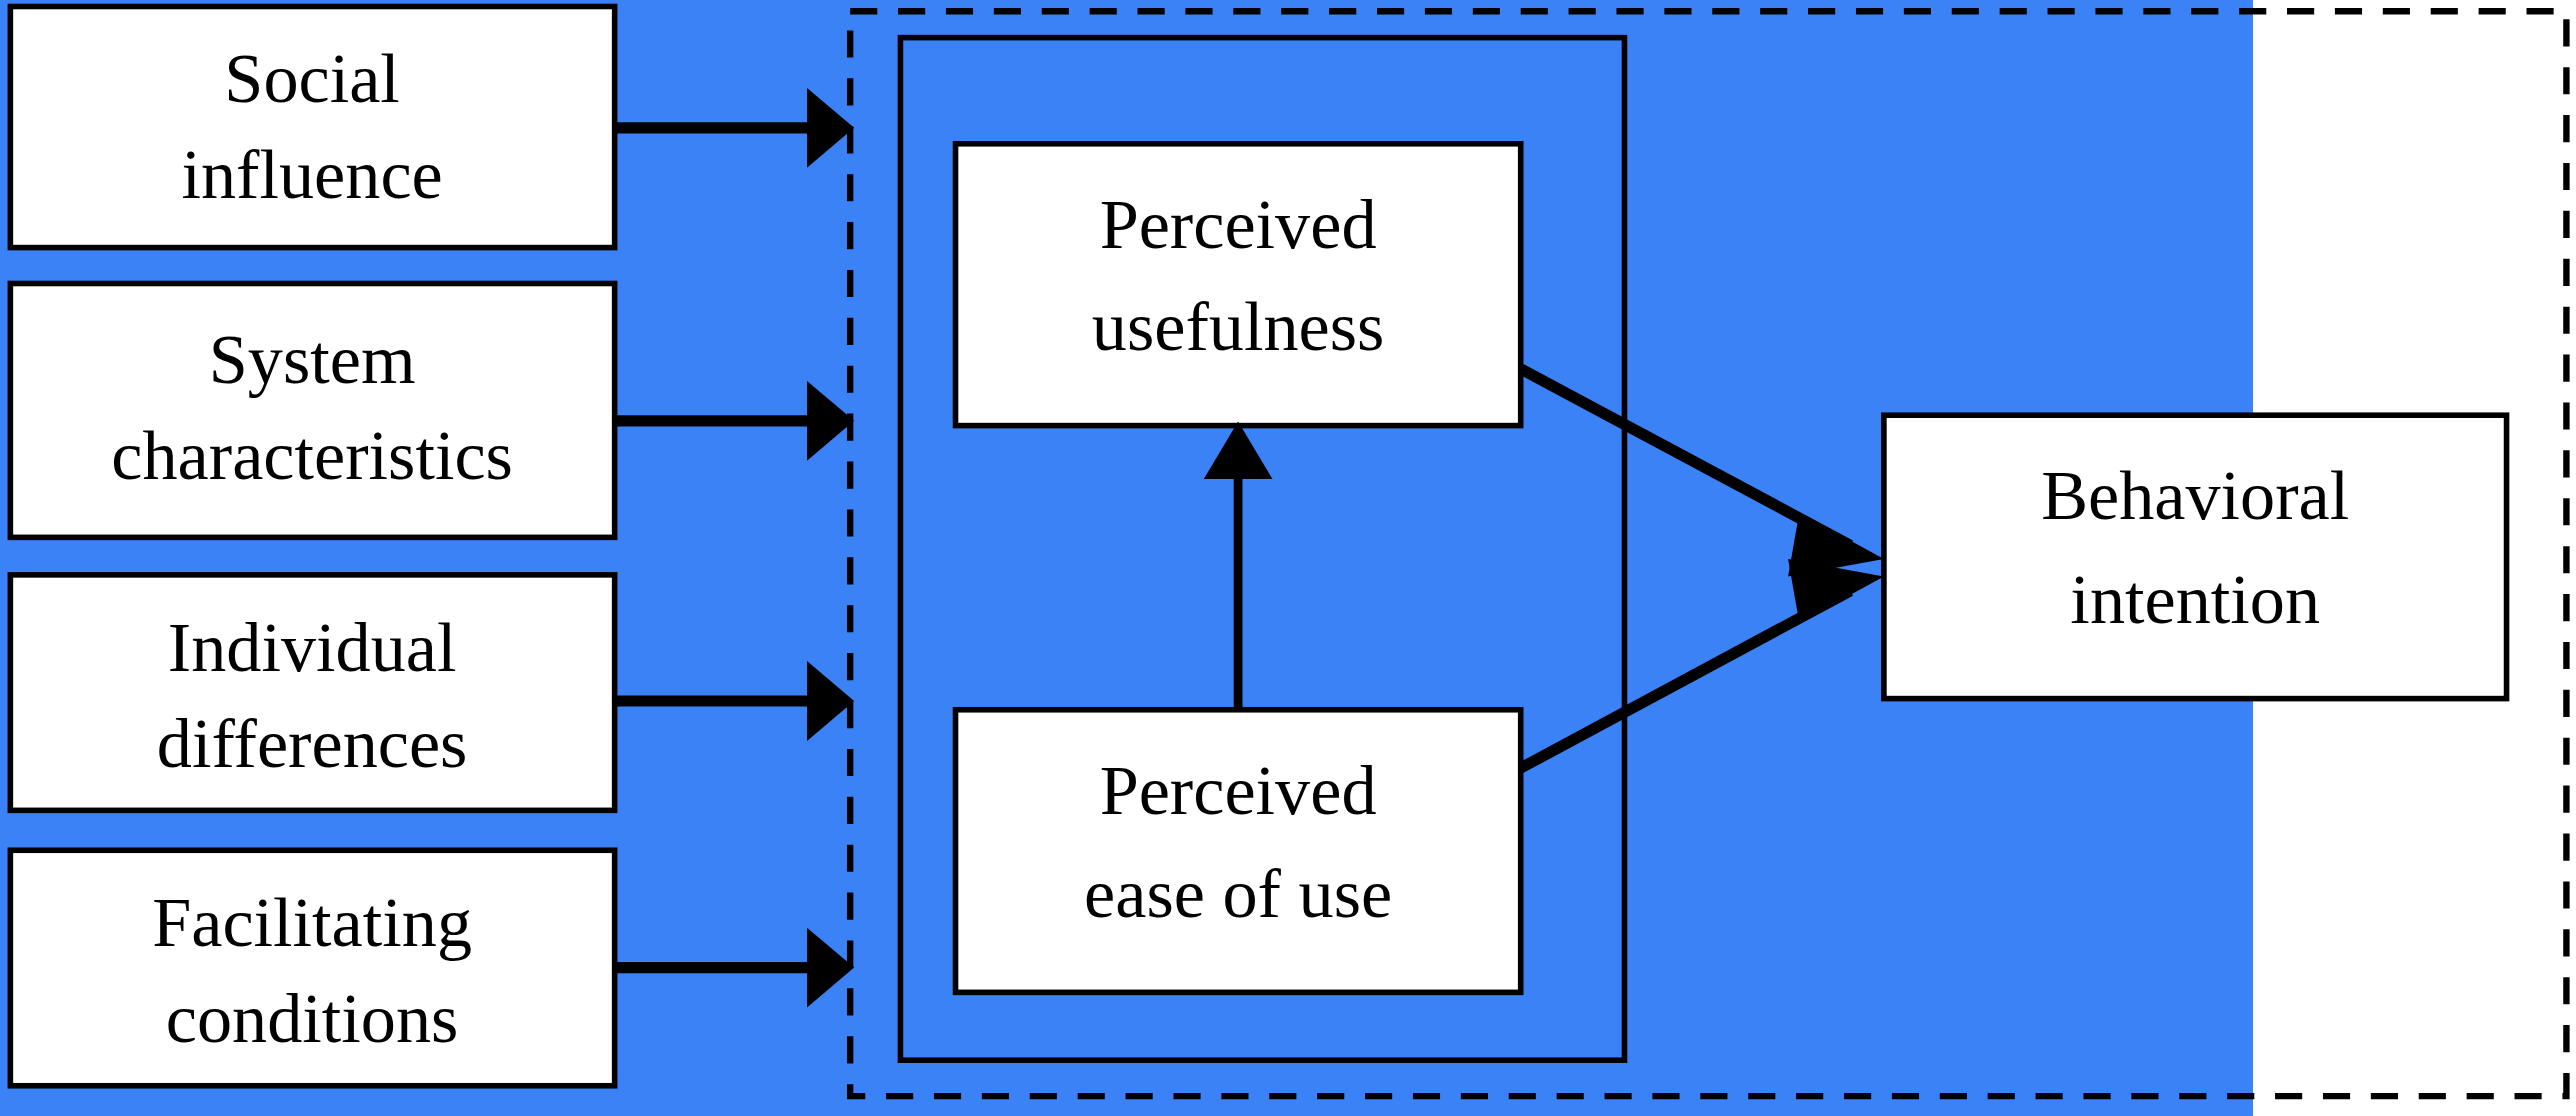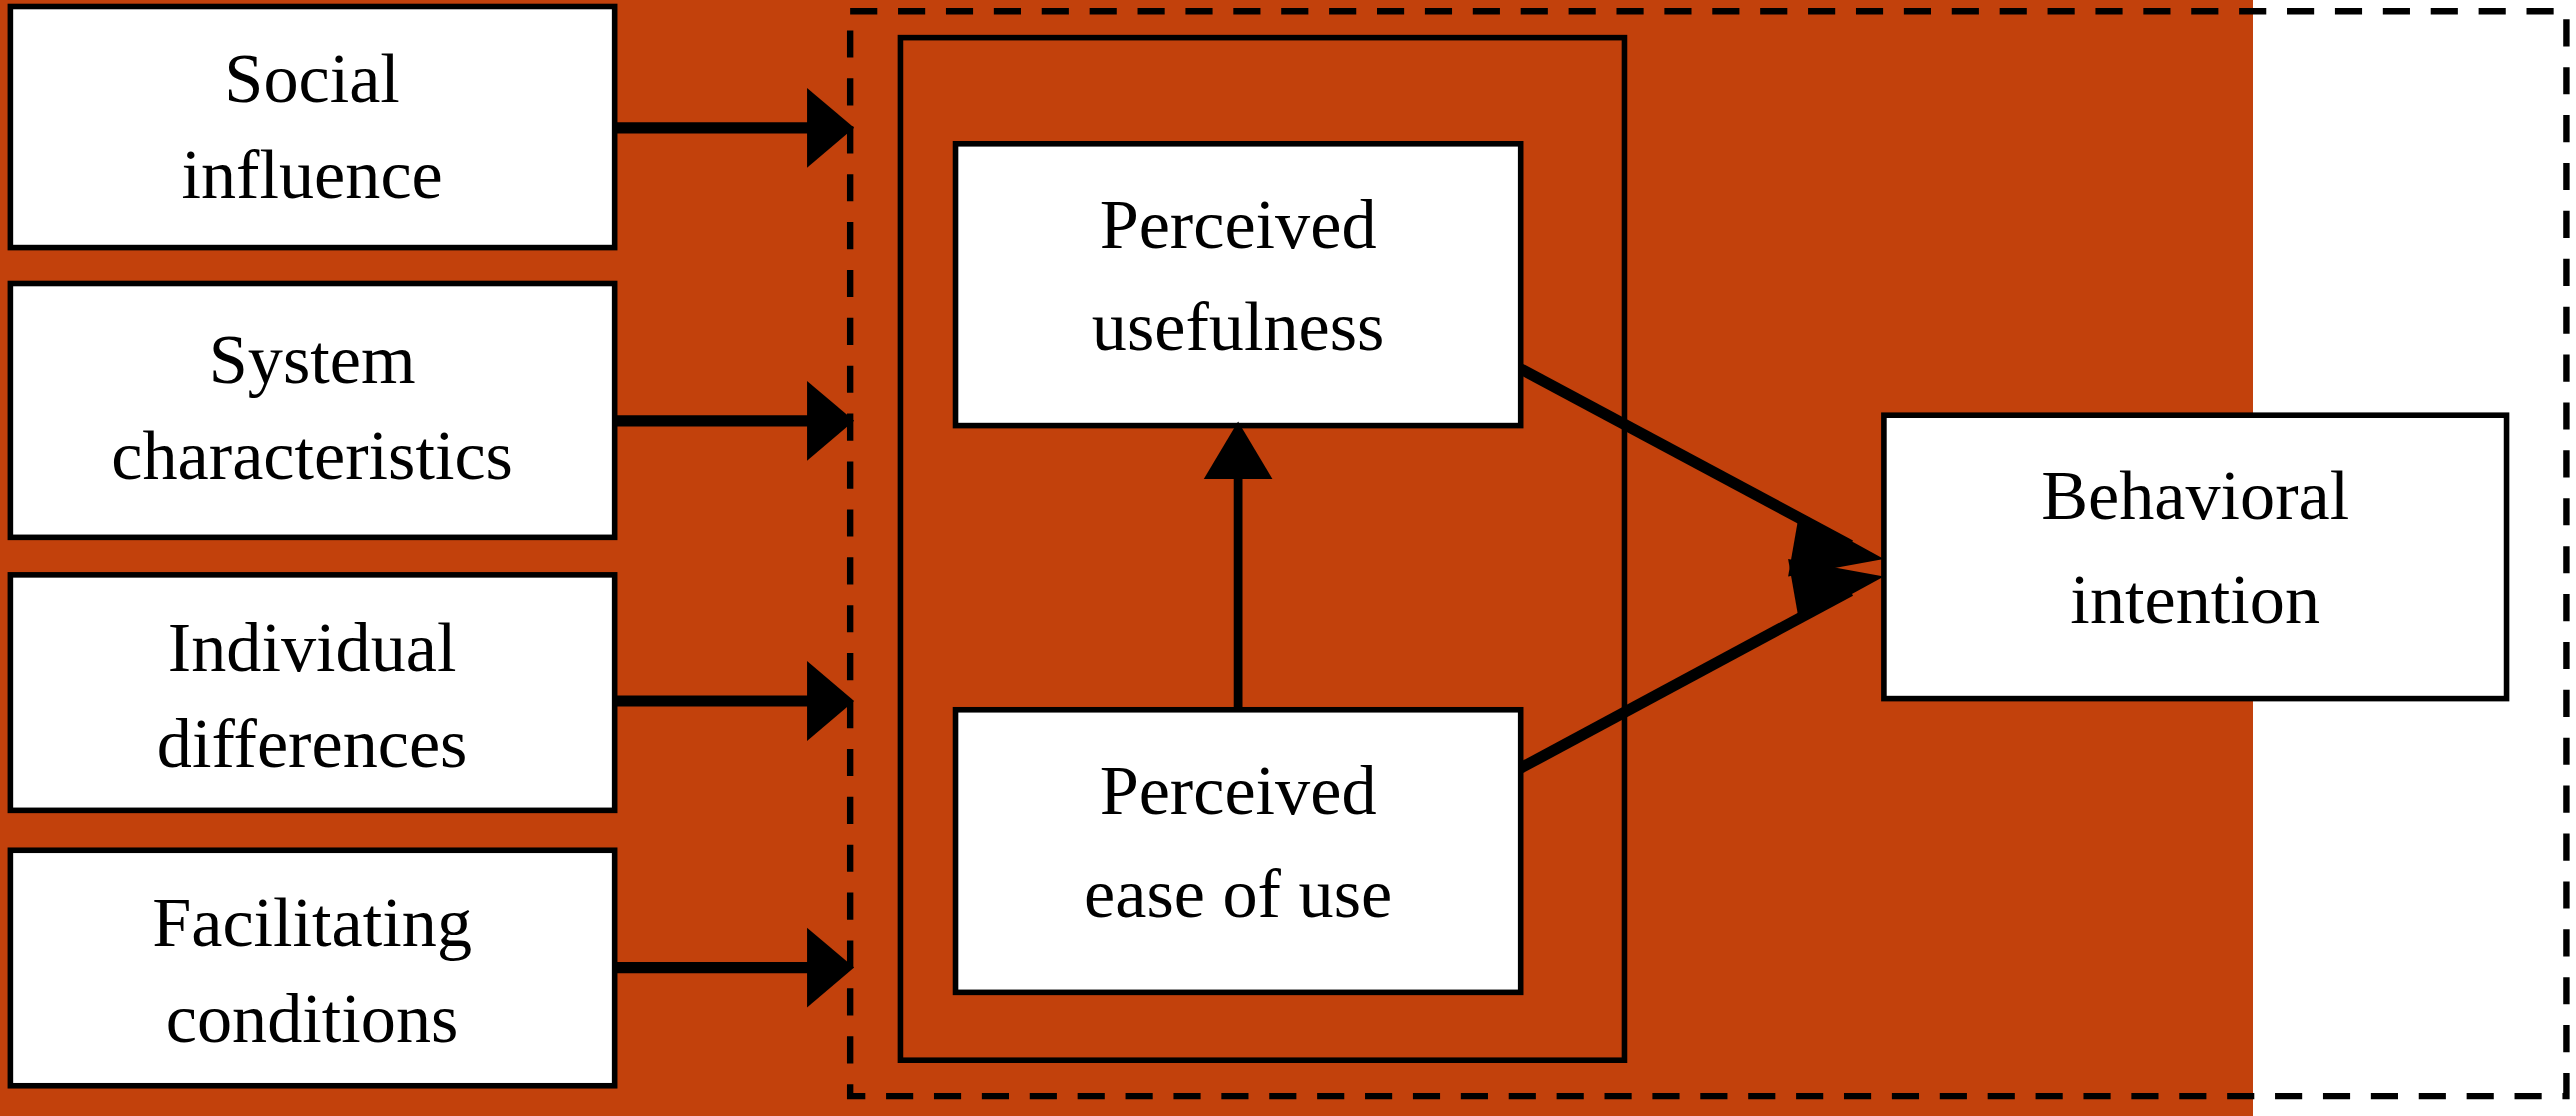--- a/index.html
+++ b/index.html
@@ -10,21 +10,21 @@
   body {
     width: 2576px;
     height: 1117px;
     overflow: hidden;
     font-family: "Liberation Serif", "DejaVu Serif", serif;
   }
   #diagram-root {
     position: relative;
     width: 2253px;
     height: 1117px;
-    background: #c2410c;
+    background: #3b82f6;
   }
   svg.canvas {
     position: absolute;
     top: 0;
     left: 0;
     width: 2576px;
     height: 1117px;
     display: block;
   }
   .box-label {

